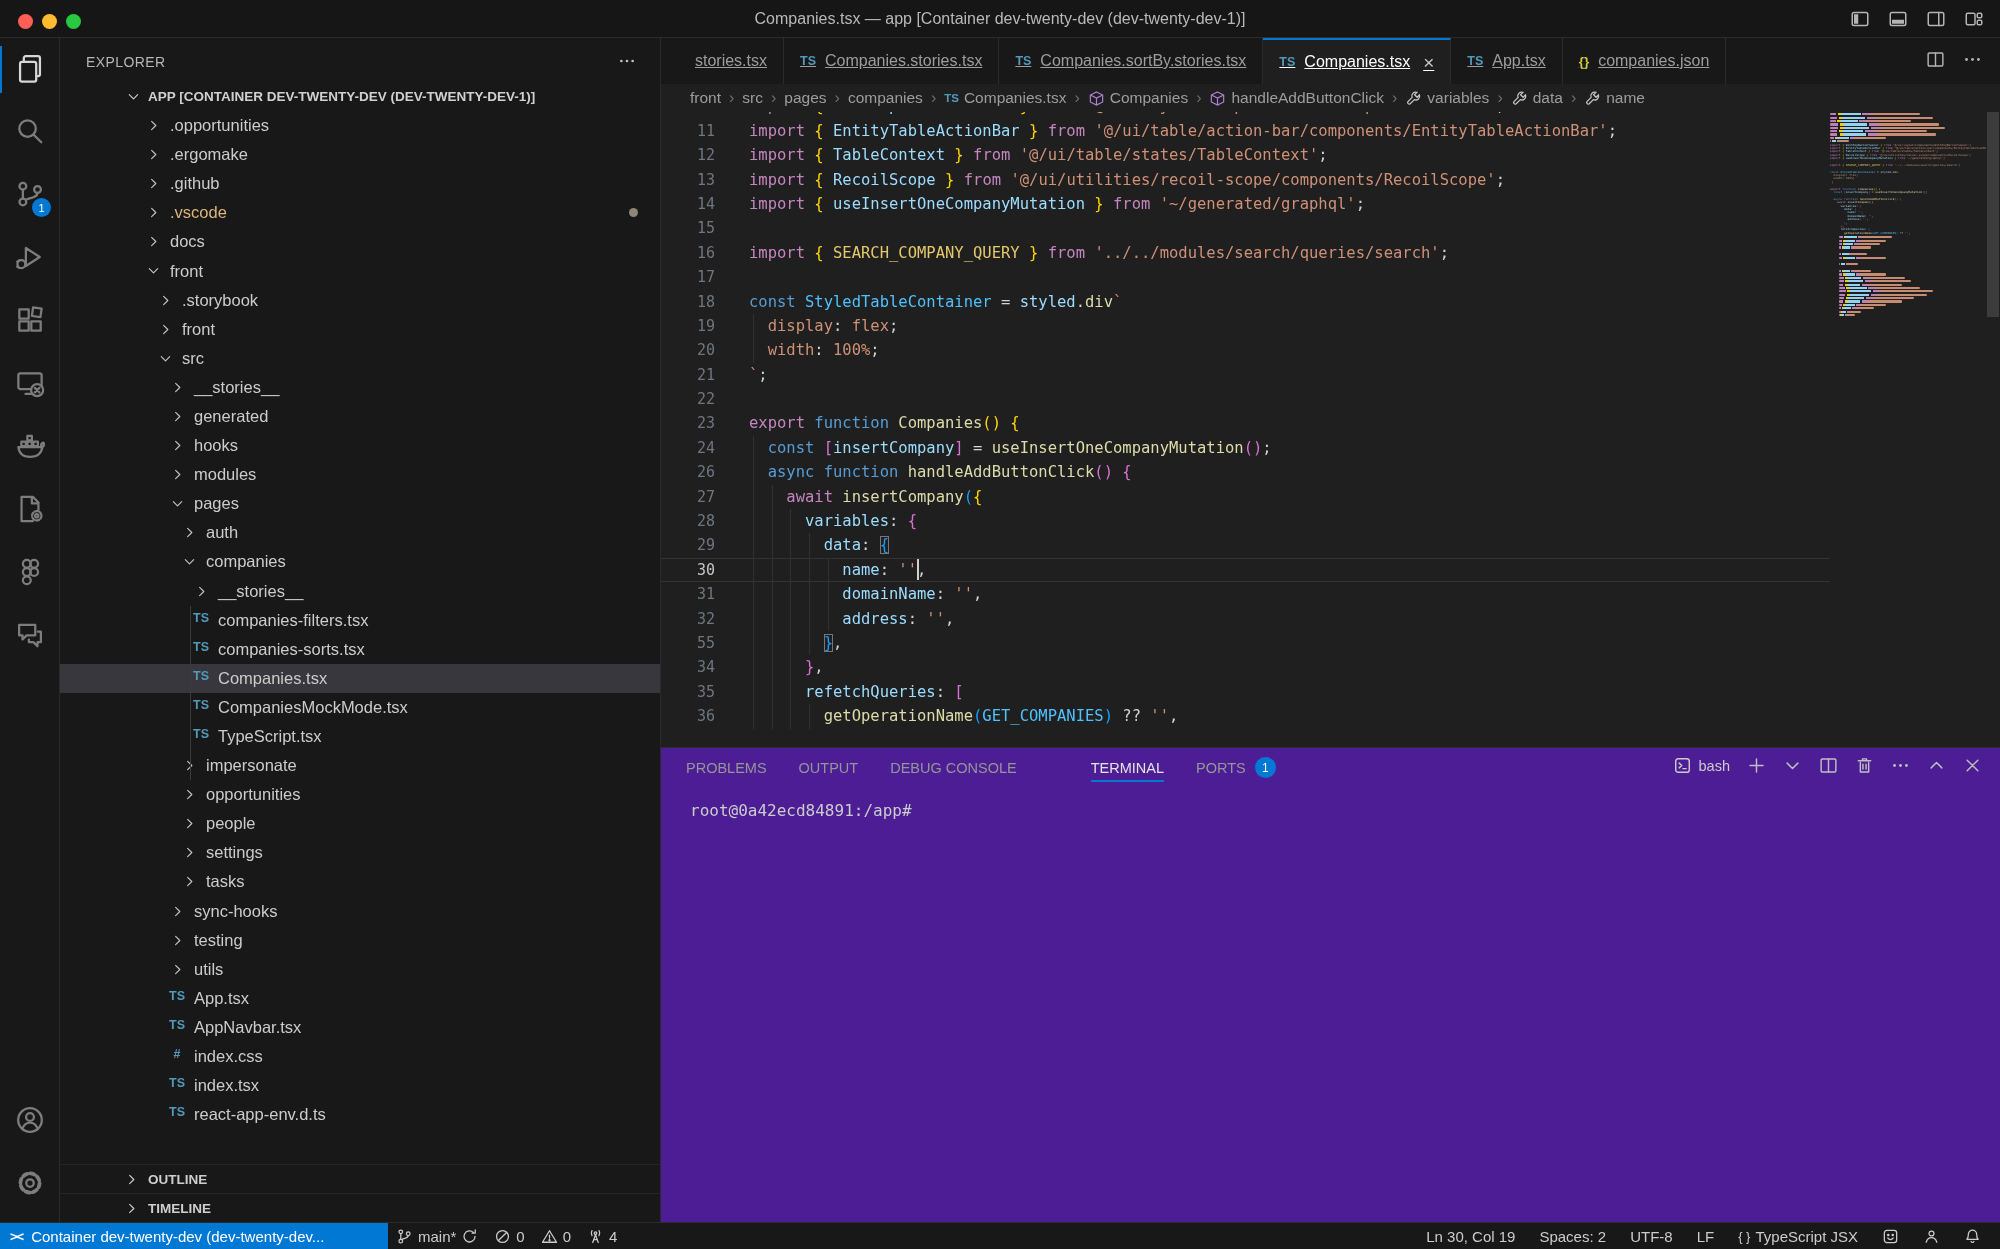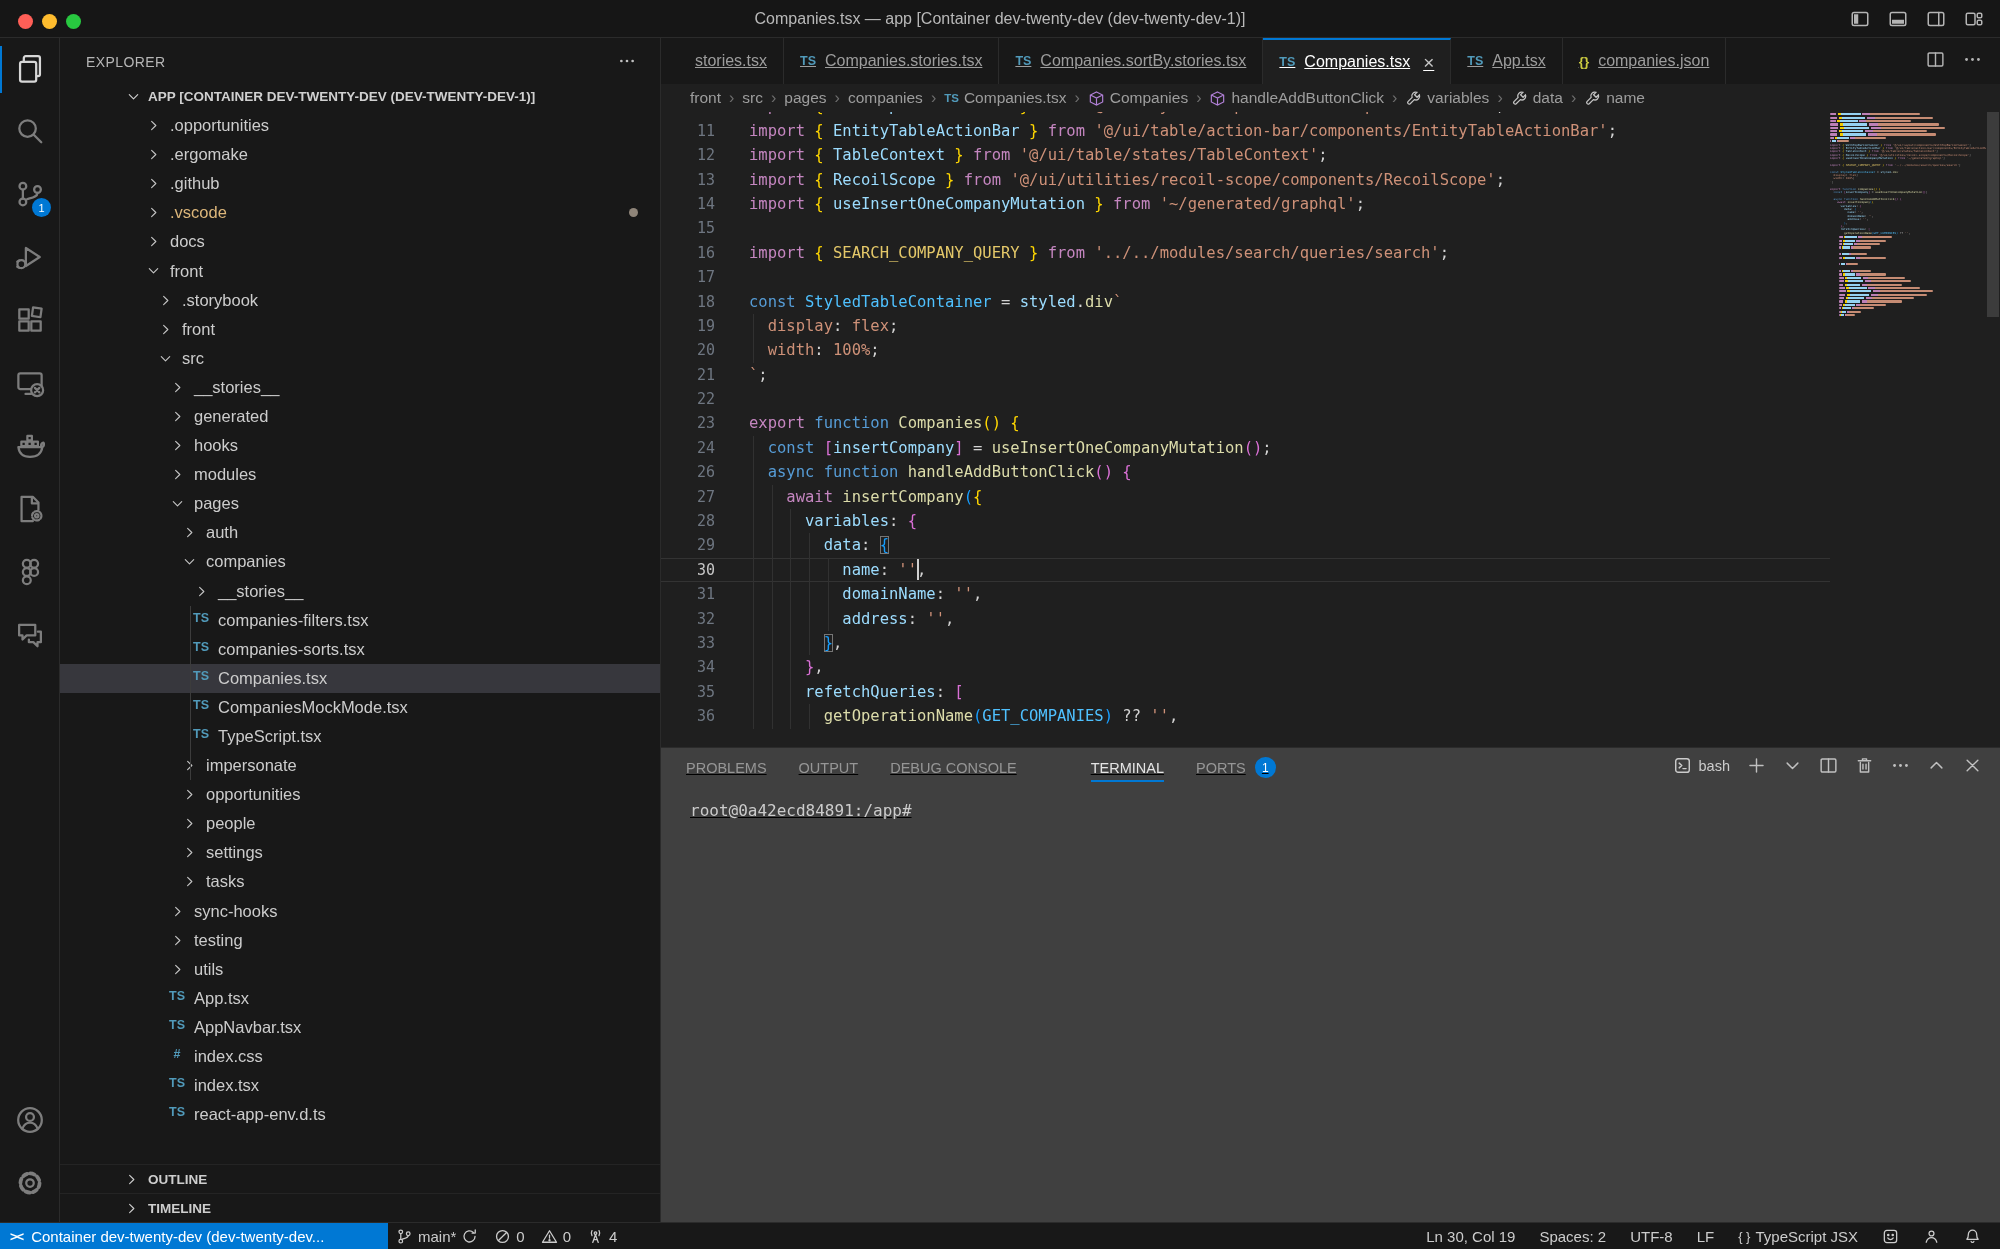--- a/index.html
+++ b/index.html
@@ -103,21 +103,21 @@
   
   #minimap { position:absolute; left:1169px; top:0; width:156px; bottom:0; overflow:hidden;
     font-family:"DejaVu Sans Mono", monospace; font-size:2.9px; line-height:3.4px; opacity:.95; cursor:pointer; }
   #minimap .mline { height:3.4px; white-space:pre; overflow:hidden; }
   #minimap .fbar { height:2.2px; margin:1.2px 0; border-radius:1px;
     background:linear-gradient(90deg,#c586c0 0 7%,#1f1f1f00 7% 9%,#ffd700 9% 12%,#9cdcfe 12% 34%,#1f1f1f00 34% 36%,#c586c0 36% 44%,#ce9178 44% 100%); }
   #scrollbar { position:absolute; right:0; top:0; width:14px; bottom:0; }
   #scroll-thumb { position:absolute; top:0; right:1px; width:12px; height:205px; background:rgba(121,121,121,.32); }
 
   
-  #panel { flex:1 1 auto; background:#404040; border-top:1px solid #2b2b2b; position:relative;text-decoration:underline; }
+  #panel { flex:1 1 auto; background:#4c1d95; border-top:1px solid #2b2b2b; position:relative; }
   #panel-tabs { height:39px; display:flex; align-items:center; gap:32px; padding-left:25px;
     font-size:14.5px; color:#969696; }
   .ptab { cursor:pointer; position:relative; display:flex; align-items:center; gap:9px; height:100%; }
   .ptab.active { color:#e4e4e4;margin-left:42px; }
   .ptab.active::after { content:""; position:absolute; left:0; right:0; bottom:5px; height:2px; background:#0078d4; }
   .ptab .pbadge { width:21px; height:21px; border-radius:50%; background:#0078d4; color:#fff;
     font-size:12px; display:flex; align-items:center; justify-content:center; }
   #panel-actions { position:absolute; right:18px; top:8px; display:flex; align-items:center; gap:17px; color:#c0c0c0; }
   #panel-actions svg { width:19px; height:19px; }
   #panel-actions .shell { display:flex; align-items:center; gap:7px; font-size:14.5px; color:#cccccc; cursor:pointer; }
@@ -615,21 +615,21 @@
               <div class="cline"><span class="num">22</span><span class="txt"></span></div>
               <div class="cline"><span class="num">23</span><span class="txt"><span class="tk-k">export</span><span class="tk-p"> </span><span class="tk-c">function</span><span class="tk-p"> </span><span class="tk-f">Companies</span><span class="tk-b1">()</span><span class="tk-p"> </span><span class="tk-b1">{</span></span></div>
               <div class="cline"><span class="num">24</span><span class="guide" style="left:92px"></span><span class="txt"><span class="tk-p">  </span><span class="tk-c">const</span><span class="tk-p"> </span><span class="tk-b2">[</span><span class="tk-v">insertCompany</span><span class="tk-b2">]</span><span class="tk-p"> = </span><span class="tk-f">useInsertOneCompanyMutation</span><span class="tk-b2">()</span><span class="tk-p">;</span></span></div>
               <div class="cline"><span class="num">26</span><span class="guide" style="left:92px"></span><span class="txt"><span class="tk-p">  </span><span class="tk-c">async</span><span class="tk-p"> </span><span class="tk-c">function</span><span class="tk-p"> </span><span class="tk-f">handleAddButtonClick</span><span class="tk-b2">()</span><span class="tk-p"> </span><span class="tk-b2">{</span></span></div>
               <div class="cline"><span class="num">27</span><span class="guide" style="left:92px"></span><span class="guide" style="left:110.66px"></span><span class="txt"><span class="tk-p">    </span><span class="tk-k">await</span><span class="tk-p"> </span><span class="tk-f">insertCompany</span><span class="tk-b3">(</span><span class="tk-b1">{</span></span></div>
               <div class="cline"><span class="num">28</span><span class="guide" style="left:92px"></span><span class="guide" style="left:110.66px"></span><span class="guide" style="left:129.32px"></span><span class="txt"><span class="tk-p">      </span><span class="tk-v">variables</span><span class="tk-p">: </span><span class="tk-b2">{</span></span></div>
               <div class="cline"><span class="num">29</span><span class="guide" style="left:92px"></span><span class="guide" style="left:110.66px"></span><span class="guide" style="left:129.32px"></span><span class="guide" style="left:147.98000000000002px"></span><span class="txt"><span class="tk-p">        </span><span class="tk-v">data</span><span class="tk-p">: </span><span class="tk-b3 tk-match">{</span></span></div>
               <div class="cline current"><span class="num">30</span><span class="guide" style="left:92px"></span><span class="guide" style="left:110.66px"></span><span class="guide" style="left:129.32px"></span><span class="guide" style="left:147.98000000000002px"></span><span class="guide" style="left:166.64px"></span><span class="txt"><span class="tk-p">          </span><span class="tk-v">name</span><span class="tk-p">: </span><span class="tk-s">''</span><span class="tk-p">,</span></span><span id="cursor" style="left: 255.94px; top: 1.5px;"></span></div>
               <div class="cline"><span class="num">31</span><span class="guide" style="left:92px"></span><span class="guide" style="left:110.66px"></span><span class="guide" style="left:129.32px"></span><span class="guide" style="left:147.98000000000002px"></span><span class="guide" style="left:166.64px"></span><span class="txt"><span class="tk-p">          </span><span class="tk-v">domainName</span><span class="tk-p">: </span><span class="tk-s">''</span><span class="tk-p">,</span></span></div>
               <div class="cline"><span class="num">32</span><span class="guide" style="left:92px"></span><span class="guide" style="left:110.66px"></span><span class="guide" style="left:129.32px"></span><span class="guide" style="left:147.98000000000002px"></span><span class="guide" style="left:166.64px"></span><span class="txt"><span class="tk-p">          </span><span class="tk-v">address</span><span class="tk-p">: </span><span class="tk-s">''</span><span class="tk-p">,</span></span></div>
-              <div class="cline"><span class="num">33</span><span class="guide" style="left:92px"></span><span class="guide" style="left:110.66px"></span><span class="guide" style="left:129.32px"></span><span class="guide" style="left:147.98000000000002px"></span><span class="txt"><span class="tk-p">        </span><span class="tk-b3 tk-match">}</span><span class="tk-p">,</span></span></div>
+              <div class="cline"><span class="num">55</span><span class="guide" style="left:92px"></span><span class="guide" style="left:110.66px"></span><span class="guide" style="left:129.32px"></span><span class="guide" style="left:147.98000000000002px"></span><span class="txt"><span class="tk-p">        </span><span class="tk-b3 tk-match">}</span><span class="tk-p">,</span></span></div>
               <div class="cline"><span class="num">34</span><span class="guide" style="left:92px"></span><span class="guide" style="left:110.66px"></span><span class="guide" style="left:129.32px"></span><span class="txt"><span class="tk-p">      </span><span class="tk-b2">}</span><span class="tk-p">,</span></span></div>
               <div class="cline"><span class="num">35</span><span class="guide" style="left:92px"></span><span class="guide" style="left:110.66px"></span><span class="guide" style="left:129.32px"></span><span class="txt"><span class="tk-p">      </span><span class="tk-v">refetchQueries</span><span class="tk-p">: </span><span class="tk-b2">[</span></span></div>
               <div class="cline"><span class="num">36</span><span class="guide" style="left:92px"></span><span class="guide" style="left:110.66px"></span><span class="guide" style="left:129.32px"></span><span class="guide" style="left:147.98000000000002px"></span><span class="txt"><span class="tk-p">        </span><span class="tk-f">getOperationName</span><span class="tk-b3">(</span><span class="tk-n">GET_COMPANIES</span><span class="tk-b3">)</span><span class="tk-p"> ?? </span><span class="tk-s">''</span><span class="tk-p">,</span></span></div>
             </div>
           </div>
         <div id="minimap">
             <div class="fbar" style="width: 58%;"></div>
             <div class="fbar" style="width: 66%;"></div>
             <div class="fbar" style="width: 52%;"></div>
             <div class="fbar" style="width: 70%;"></div>

